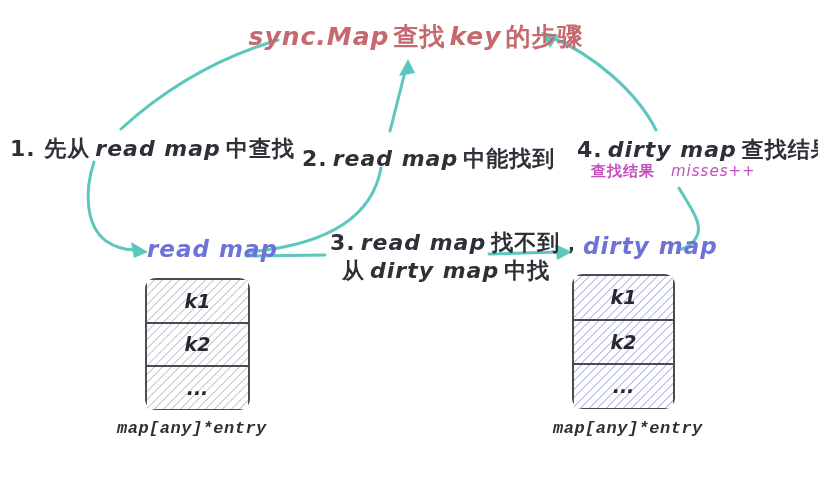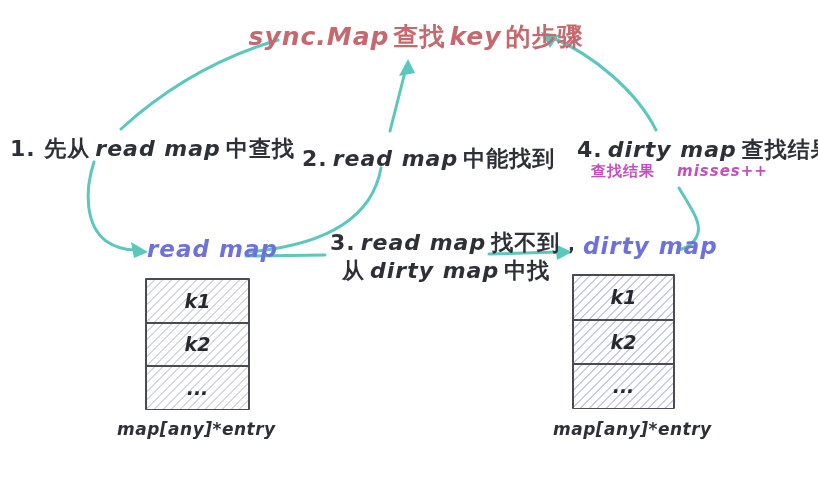--- a/index.html
+++ b/index.html
@@ -25,49 +25,49 @@
   .step .en{font-style:italic; font-weight:bold; margin:0 5px;}
   .step1{left:10px; top:134px;}
   .step2{left:302px; top:137px;margin-top:7px;}
   .step3{left:330px; top:229px; line-height:28px;}
   .step3 .line2{padding-left:12px;}
   .step4{left:577px; top:135px;}
   .note{
     left:591px; top:162px; font-size:15px; font-weight:600;
     color:var(--c-note); letter-spacing:1px;
   }
-  .note .en{font-style:italic; font-weight:bold; margin-left:22px;}
+  .note .en{font-style:italic; font-weight:normal; margin-left:16px;}
   .map-label{
     font-size:23px; font-weight:bold; font-style:italic;
     color:var(--c-map-label); letter-spacing:1px;
   }
   .read-label{left:147px; top:236px;}
   .dirty-label{left:583px; top:233px;}
   .table{
     position:absolute; border:2.5px solid var(--c-table-border);
-    border-radius:1px; box-sizing:border-box; background:#6d28d9;
+    border-radius:11px; box-sizing:border-box; background:#6d28d9;
   }
   .read-table{left:145px; top:278px; width:105px; height:132px;}
   .dirty-table{left:572px; top:274px; width:103px; height:135px;}
   .cell{
     height:41.5px; border-bottom:2.5px solid var(--c-table-border);
     display:flex; align-items:center; justify-content:center;
     font-size:19px; font-weight:bold; font-style:italic; color:#26282e;
   }
   .table .cell:last-child{border-bottom:none;}
   .read-table .cell{
     background:repeating-linear-gradient(135deg,#fff 0 4.5px,var(--c-hatch-read) 4.5px 6px);
   }
   .dirty-table .cell{
     height:42.5px;
     background:repeating-linear-gradient(135deg,#fff 0 4.5px,var(--c-hatch-dirty) 4.5px 6px);
   }
   .caption{
     font-size:17px; font-weight:bold; font-style:italic; color:var(--c-text);
-    text-align:center; width:140px; letter-spacing:0.5px;
+    text-align:center; width:140px; letter-spacing:0.5px;font-family:Liberation Mono, monospace;
   }
   .read-caption{left:117px; top:419px;}
   .dirty-caption{left:553px; top:419px;}
   .watermark{
     right:16px; bottom:11px; font-size:17px; color:var(--c-watermark); letter-spacing:1px;
   }
 </style>
 </head>
 <body>
 

